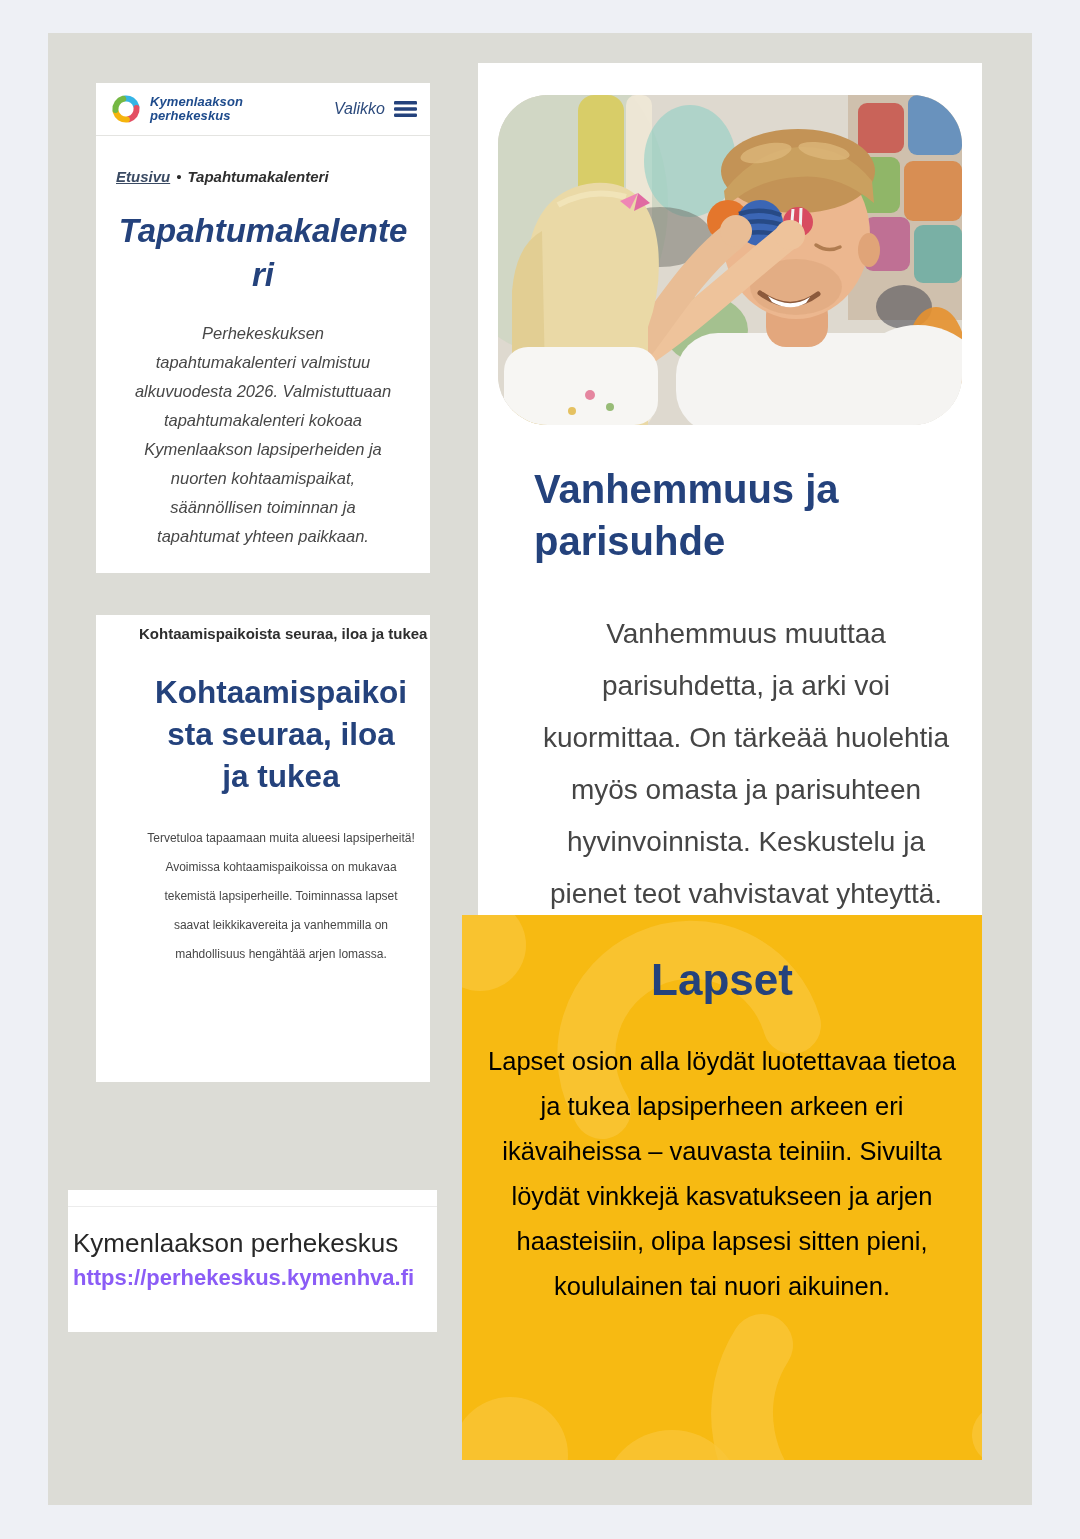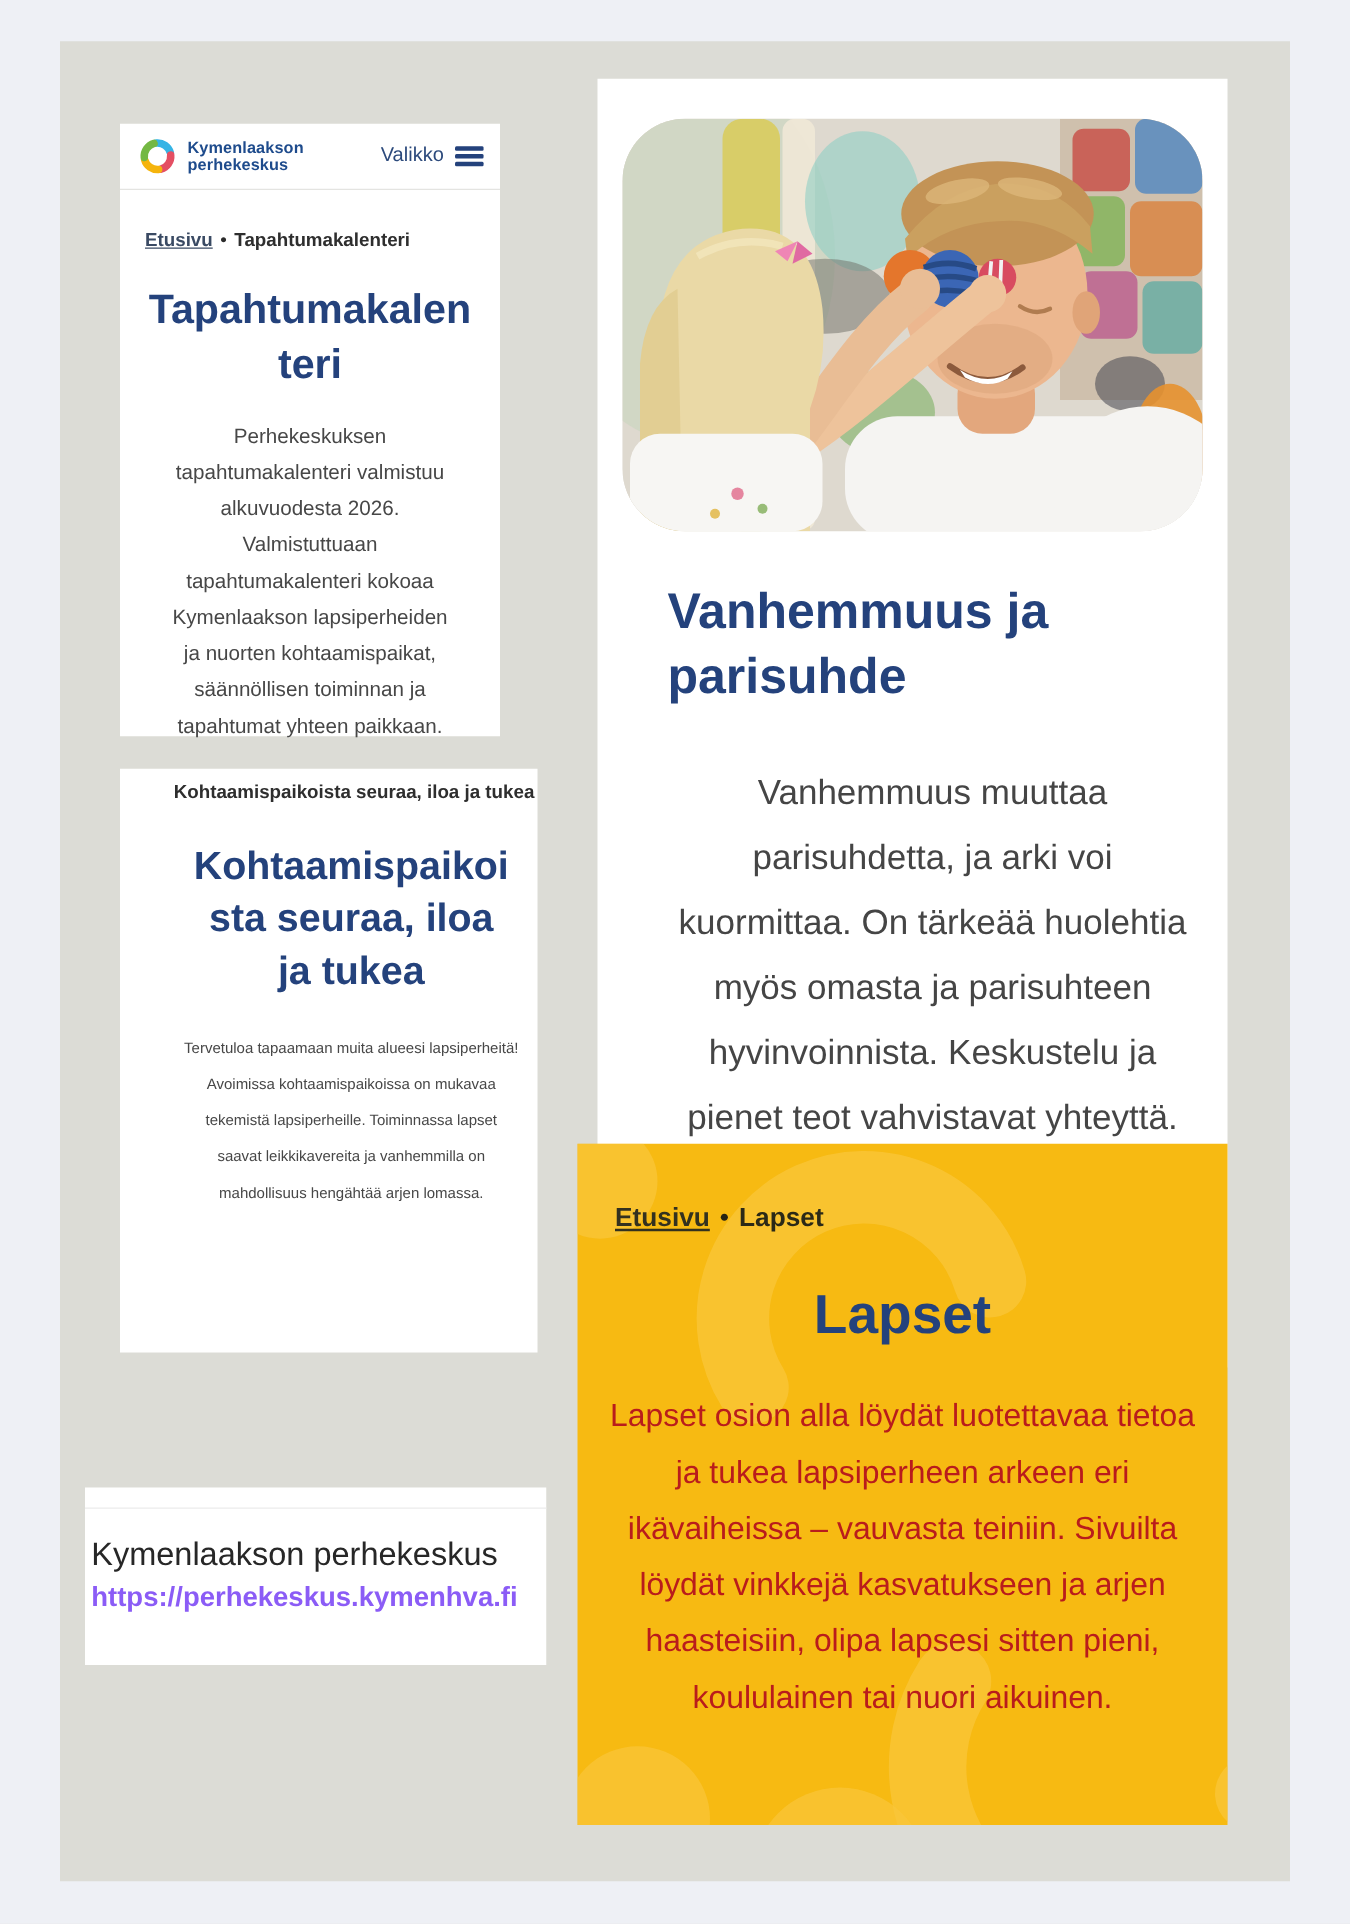--- a/index.html
+++ b/index.html
@@ -7,21 +7,21 @@
   body {
     font-family:"Liberation Sans","DejaVu Sans",sans-serif;
     background:#eef0f5;
   }
   .stage { position:relative; width:1080px; height:1539px; background:#eef0f5; overflow:hidden; }
   .inner-bg { position:absolute; left:48px; top:33px; width:984px; height:1472px; background:#dcdcd6; }
 
   .card { position:absolute; background:#ffffff; }
 
   
-  .p1 { left:96px; top:99px; width:304px; height:490px; }
+  .p1 { left:96px; top:83px; width:334px; height:490px;font-style:italic; }
   .p1-header { height:53px; display:flex; align-items:center; padding:0 13px; border-bottom:1px solid #e4e4e1; }
   .logo-wrap { display:flex; align-items:center; gap:7px; cursor:pointer; }
   .logo-text { color:#1e4b8c; font-weight:700; font-size:13px; line-height:1.08; letter-spacing:.1px; }
   .menu-btn { margin-left:auto; display:flex; align-items:center; gap:9px; cursor:pointer; }
   .menu-label { color:#2c4a7c; font-size:16px; }
   .crumbs { padding:32px 16px 0 20px; font-size:15px; color:#37404d; }
   .crumbs .home { color:#3a4a63; text-decoration:underline; font-weight:600; cursor:pointer; }
   .crumbs .sep { margin:0 6px; color:#2b2b2b; }
   .crumbs .cur { font-weight:700; color:#2e2e2e; }
   .p1 h1 {
@@ -59,21 +59,21 @@
 
   
   .r2 { left:462px; top:915px; width:520px; height:545px; background:#f7ba12; overflow:hidden; }
   .r2-deco { position:absolute; inset:0; }
   .r2-content { position:relative; }
   .crumbs-y { padding:48px 0 0 30px; font-size:21px; color:#32301f; }
   .crumbs-y .home { color:#33311f; text-decoration:underline; font-weight:600; cursor:pointer; }
   .crumbs-y .sep { margin:0 8px; color:#262313; }
   .crumbs-y .cur { font-weight:700; color:#2b2917; }
   .r2 h1 { margin-top:40px; text-align:center; color:#24427c; font-size:44px; font-weight:700; }
-  .r2 p { margin:34px auto 0; width:478px; text-align:center; color:#b91c1c; font-size:25.5px; line-height:45px; }
+  .r2 p { margin:34px auto 0; width:478px; text-align:center; color:#000000; font-size:25.5px; line-height:45px; }
 </style>
 </head>
 <body>
 
 <div class="stage">
   <div class="inner-bg"></div>
 
   <div class="card p1">
     <div class="p1-header">
       <div class="logo-wrap">
@@ -182,20 +182,17 @@
   <div class="card r2">
     <svg class="r2-deco" viewBox="0 0 520 545">
       <path d="M140 195 A105 105 0 1 1 330 110" fill="none" stroke="#fac63a" stroke-width="58" stroke-linecap="round" opacity=".75"></path>
       <circle cx="18" cy="30" r="46" fill="#fac63a" opacity=".75"></circle>
       <path d="M560 300 A112 112 0 0 1 540 520" fill="none" stroke="#fac63a" stroke-width="60" stroke-linecap="round" opacity=".75"></path>
       <path d="M330 600 A128 128 0 0 1 300 430" fill="none" stroke="#fac63a" stroke-width="62" stroke-linecap="round" opacity=".75"></path>
       <circle cx="48" cy="540" r="58" fill="#fac63a" opacity=".7"></circle>
       <circle cx="210" cy="585" r="70" fill="#fac63a" opacity=".7"></circle>
     </svg>
     <div class="r2-content">
-      <div class="crumbs-y">
-        <span class="home">Etusivu</span><span class="sep">•</span><span class="cur">Lapset</span>
-      </div>
       <h1>Lapset</h1>
       <p>Lapset osion alla löydät luotettavaa tietoa ja tukea lapsiperheen arkeen eri ikävaiheissa – vauvasta teiniin. Sivuilta löydät vinkkejä kasvatukseen ja arjen haasteisiin, olipa lapsesi sitten pieni, koululainen tai nuori aikuinen.</p>
     </div>
   </div>
 </div>
 
 </body></html>

